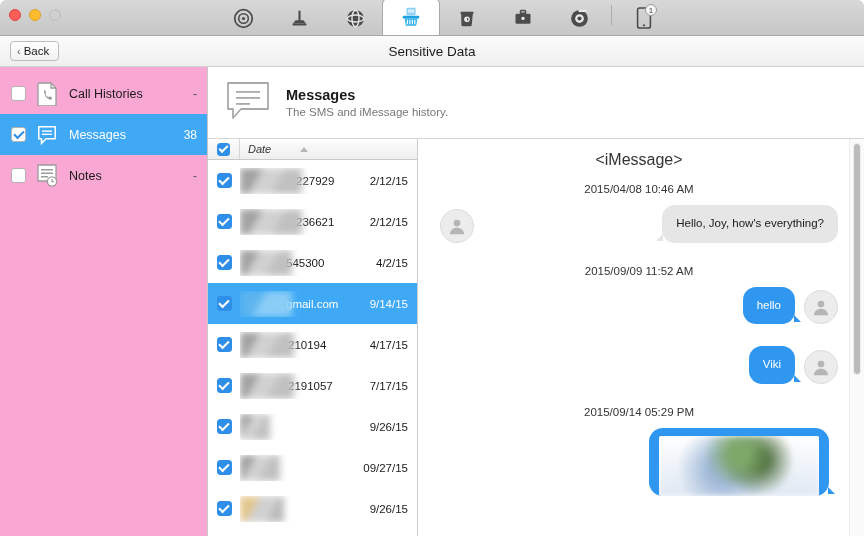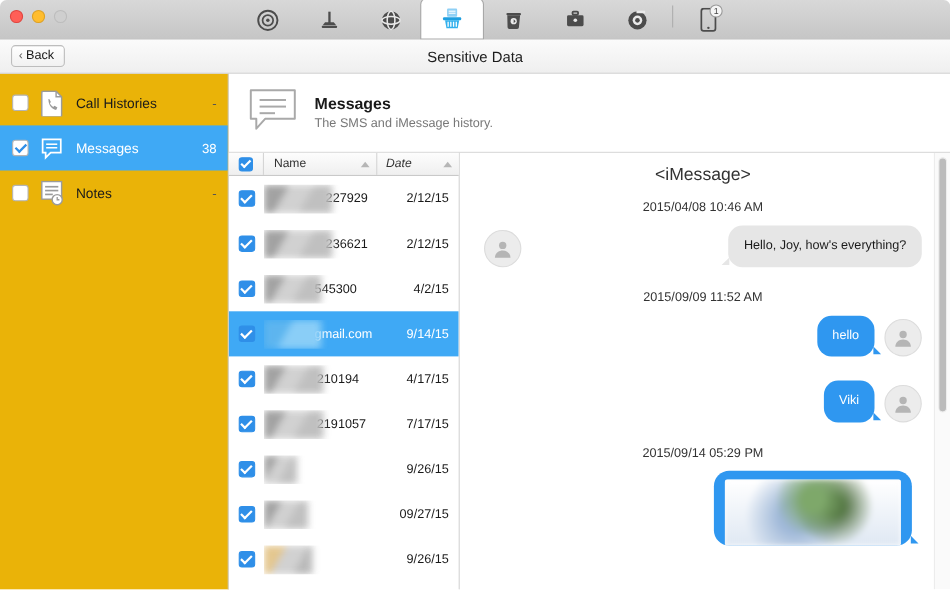--- a/index.html
+++ b/index.html
@@ -85,21 +85,21 @@
     font-size: 13.5px; color: #1c1c1c;
     pointer-events: none;
   }
 
   
   .body { flex: 1; display: flex; min-height: 0; }
 
   
   .sidebar {
     width: 208px; flex: 0 0 208px;
-    background: #eab308;
+    background: #f9a8d4;
     border-right: 1px solid #c8c8c8;
     padding-top: 6px;
   }
   .side-item {
     height: 41px; display: flex; align-items: center;
     padding: 0 10px 0 11px; gap: 0;
     cursor: default;
   }
   .side-item.selected { background: #3fa9f5; }
   .side-item.selected .side-label,
@@ -425,24 +425,20 @@
           <div class="hp-sub">The SMS and iMessage history.</div>
         </div>
       </div>
 
       <div class="panes">
 
         <div class="list-pane">
           <div class="list-head">
             <div class="lh-cb">
               <span class="cbox blue"></span>
-            </div>
-            <div class="lh-name">
-              <span>Name</span>
-              <span class="sort-tri"></span>
             </div>
             <div class="lh-date">
               <span>Date</span>
               <span class="sort-tri"></span>
             </div>
           </div>
           <div class="list-rows" id="list-rows">
               <div class="row">
                 <div class="row-cb">
                   <span class="cbox blue"></span>

